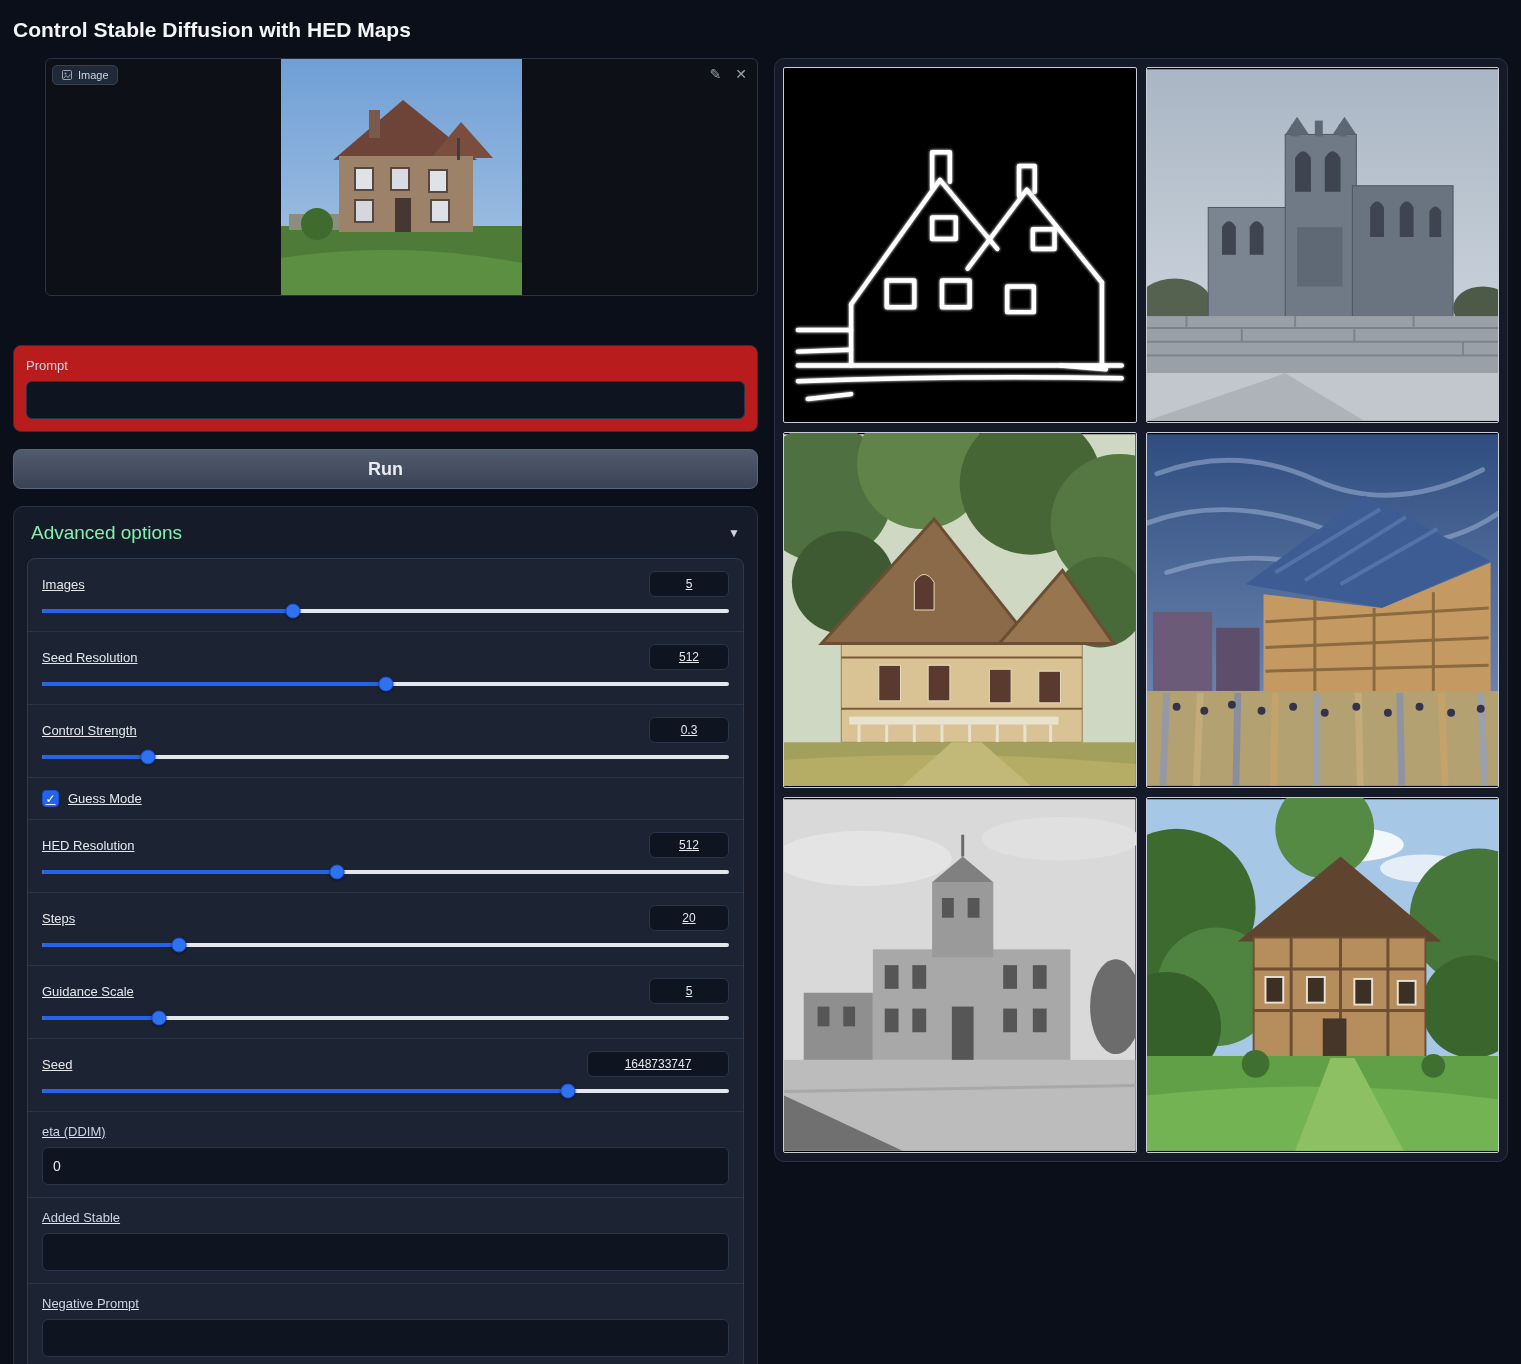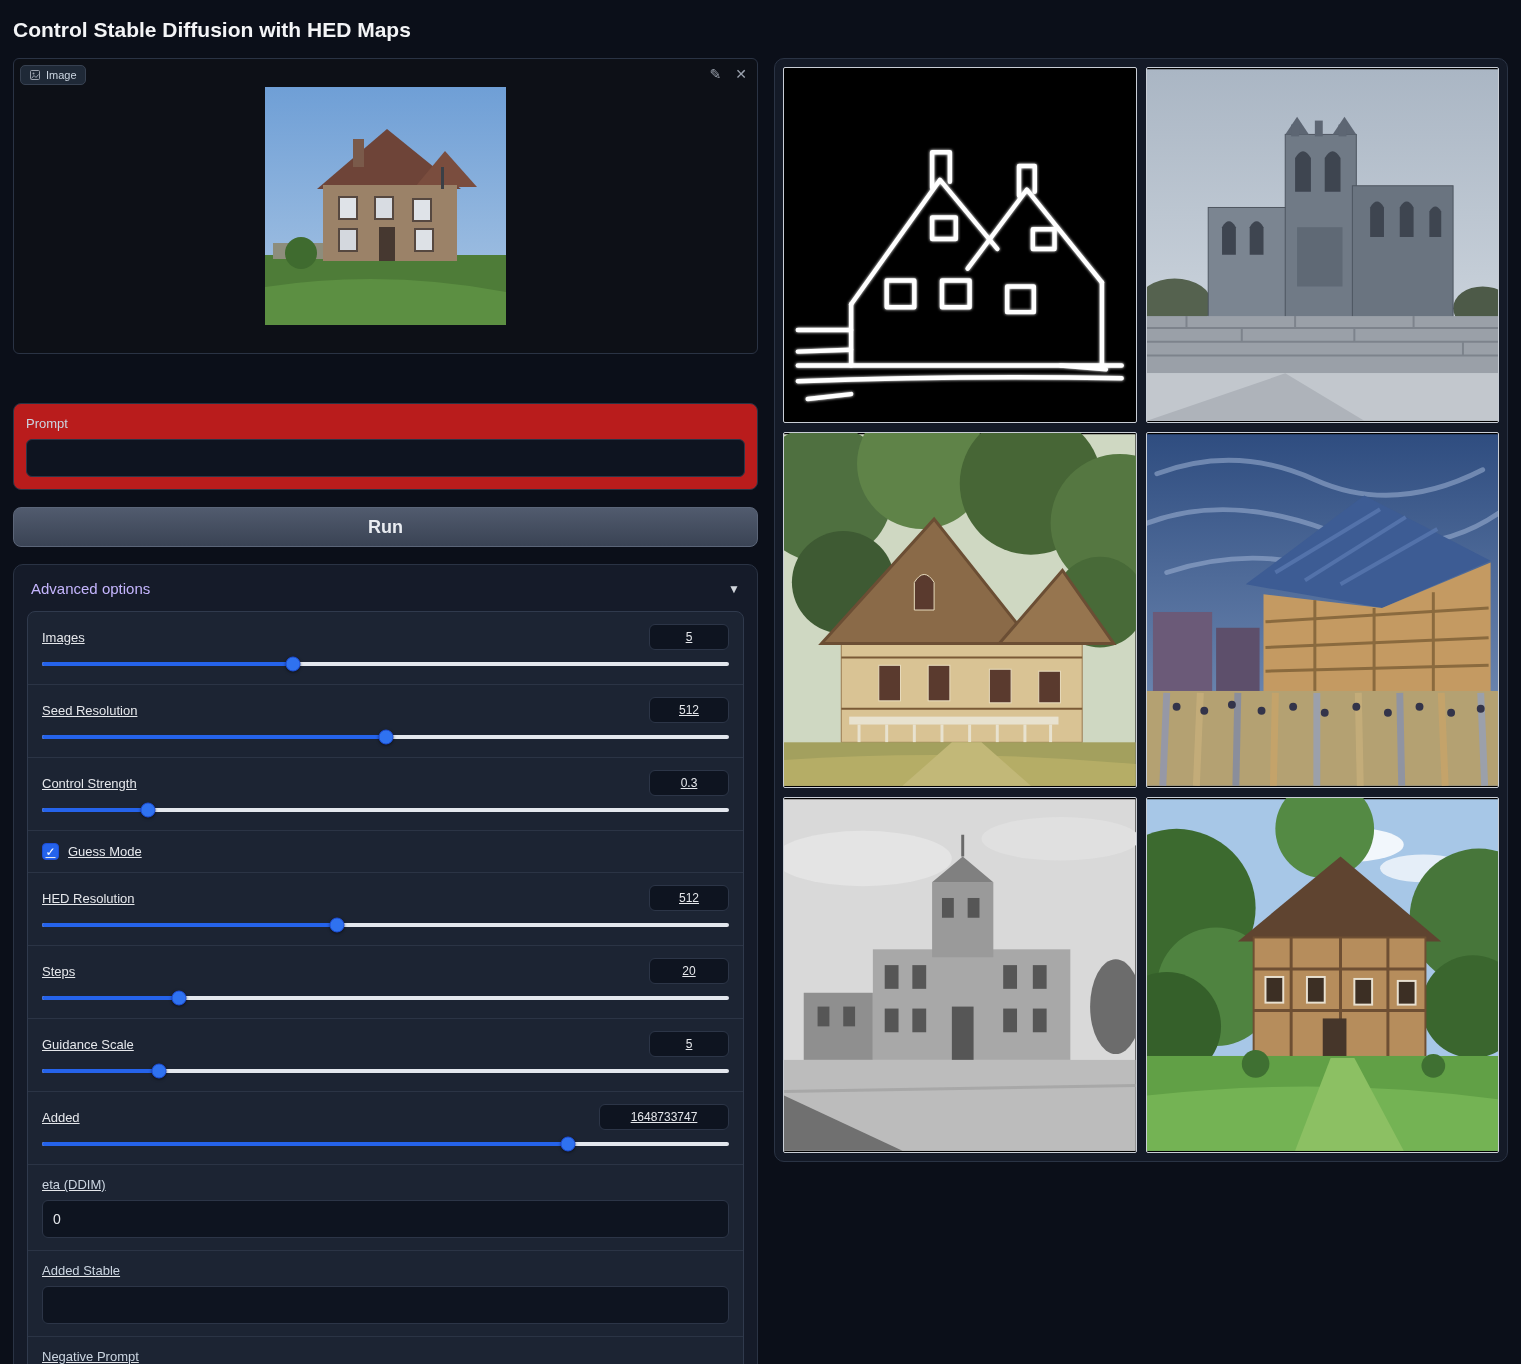--- a/index.html
+++ b/index.html
@@ -10,23 +10,23 @@
     color:#e5e7eb;
   }
   .app { padding:10px 13px 14px 13px; }
   .page-title { font-size:21px; font-weight:700; color:#f3f4f6; padding:8px 0 16px 0; }
   .columns { display:flex; gap:16px; align-items:flex-start; }
   .left-col { width:745px; flex:0 0 745px; display:flex; flex-direction:column; gap:17px; }
   .right-col { flex:1; }
 
   
   .image-block {
-    position:relative; height:296px; background:#0d1017;
+    position:relative; height:238px; background:#0d1017;
     border:1px solid #2a3344; border-radius:6px; overflow:hidden;
-    display:flex; align-items:center; justify-content:center;
+    display:flex; align-items:center; justify-content:center;margin-left:32px;
   }
   .image-label-chip {
     position:absolute; top:6px; left:6px; z-index:3;
     display:flex; align-items:center; gap:5px;
     background:#1f2937; border:1px solid #374151; border-radius:5px;
     padding:3px 8px; font-size:11px; color:#cbd5e1;
   }
   .image-label-chip svg { width:12px; height:12px; color:#9ca3af; }
   .image-toolbar {
     position:absolute; top:6px; right:8px; z-index:3; display:flex; gap:10px;
@@ -55,33 +55,33 @@
     border:1px solid #5b6578; color:#e9ecf1; font-size:18px; font-weight:700;
     font-family:"Liberation Sans", sans-serif;
   }
 
   
   .advanced { background:#151b29; border:1px solid #2a3344; border-radius:10px; padding:13px; }
   .accordion-header {
     display:flex; align-items:center; justify-content:space-between;
     padding:2px 4px 14px 4px; cursor:pointer;
   }
-  .accordion-title { font-size:15px; color:#c4b5fd; }
+  .accordion-title { font-size:19px; color:#86efac; }
   .accordion-arrow { font-size:12px; color:#d1d5db; }
   .form { background:#1c2433; border:1px solid #303a4d; border-radius:8px; overflow:hidden;text-decoration:underline; }
   .form-row { padding:12px 14px; border-bottom:1px solid #2b3445; }
   .form-row:last-child { border-bottom:none; }
   .slider-head { display:flex; align-items:center; justify-content:space-between; margin-bottom:6px; }
   .slider-label { font-size:13px; color:#e5e7eb; }
   .value-input {
     width:80px; height:26px; background:#0e1420; border:1px solid #2c3547;
     border-radius:6px; color:#e5e7eb; font-size:12px; text-align:center;
     font-family:"Liberation Sans", sans-serif; outline:none;
   }
-  .value-input.wide { width:130px; }
+  .value-input.wide { width:142px; }
   .slider { position:relative; height:16px; cursor:pointer; }
   .slider-track {
     position:absolute; left:0; right:0; top:50%; transform:translateY(-50%);
     height:4px; border-radius:2px; background:#e3e7ee;
   }
   .slider-fill {
     position:absolute; left:0; top:50%; transform:translateY(-50%);
     height:4px; border-radius:2px; background:#2563eb; width:var(--pct,0%);
   }
   .slider-handle {
@@ -247,21 +247,21 @@
             </div>
             <div class="slider" style="--pct: 17%;">
               <div class="slider-track"></div>
                 <div class="slider-fill"></div>
               <div class="slider-handle"></div>
             </div>
           </div>
 
           <div class="form-row">
             <div class="slider-head">
-              <span class="slider-label">Added</span>
+              <span class="slider-label">Seed</span>
               <input class="value-input wide" value="1648733747" style="">
             </div>
             <div class="slider" style="--pct: 76.5%;">
               <div class="slider-track"></div>
                 <div class="slider-fill"></div>
               <div class="slider-handle"></div>
             </div>
           </div>
 
           <div class="form-row">

